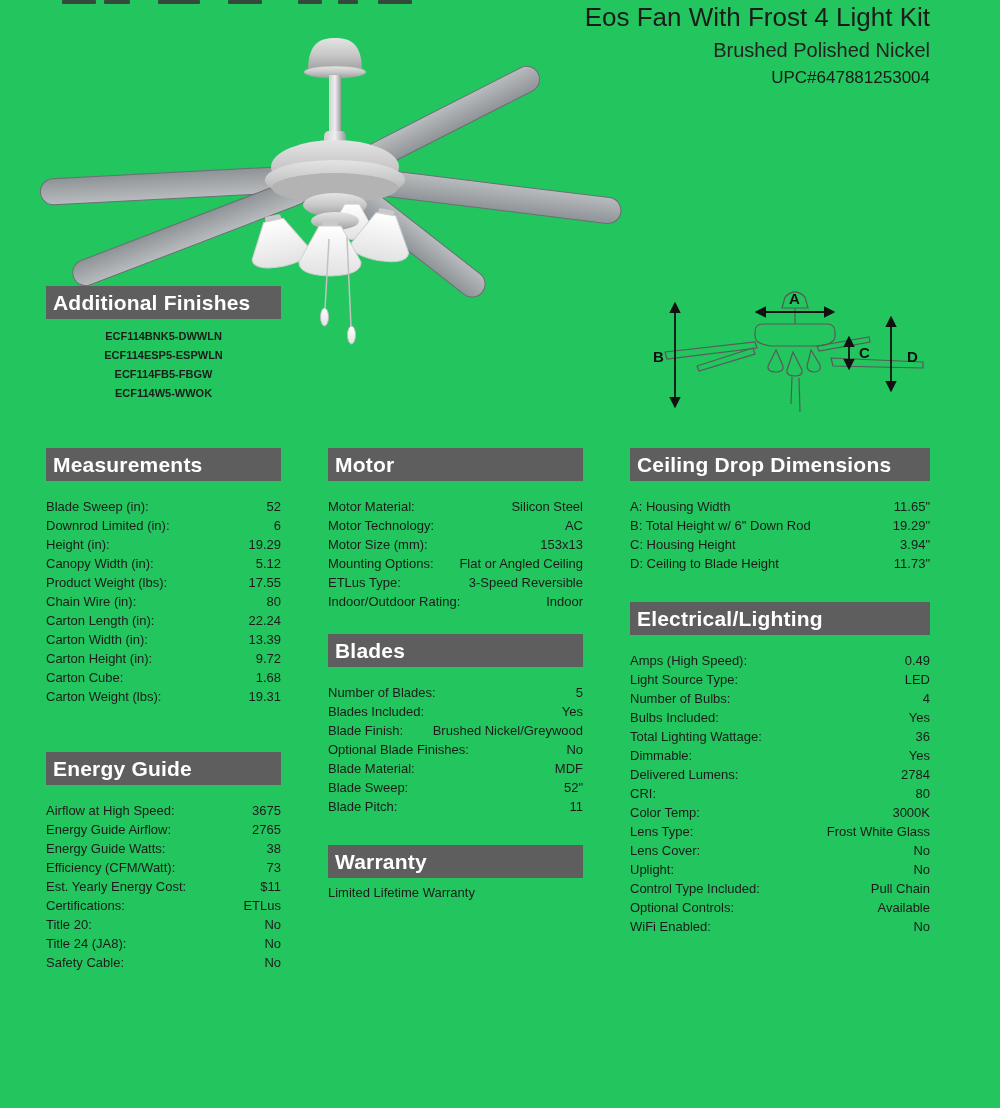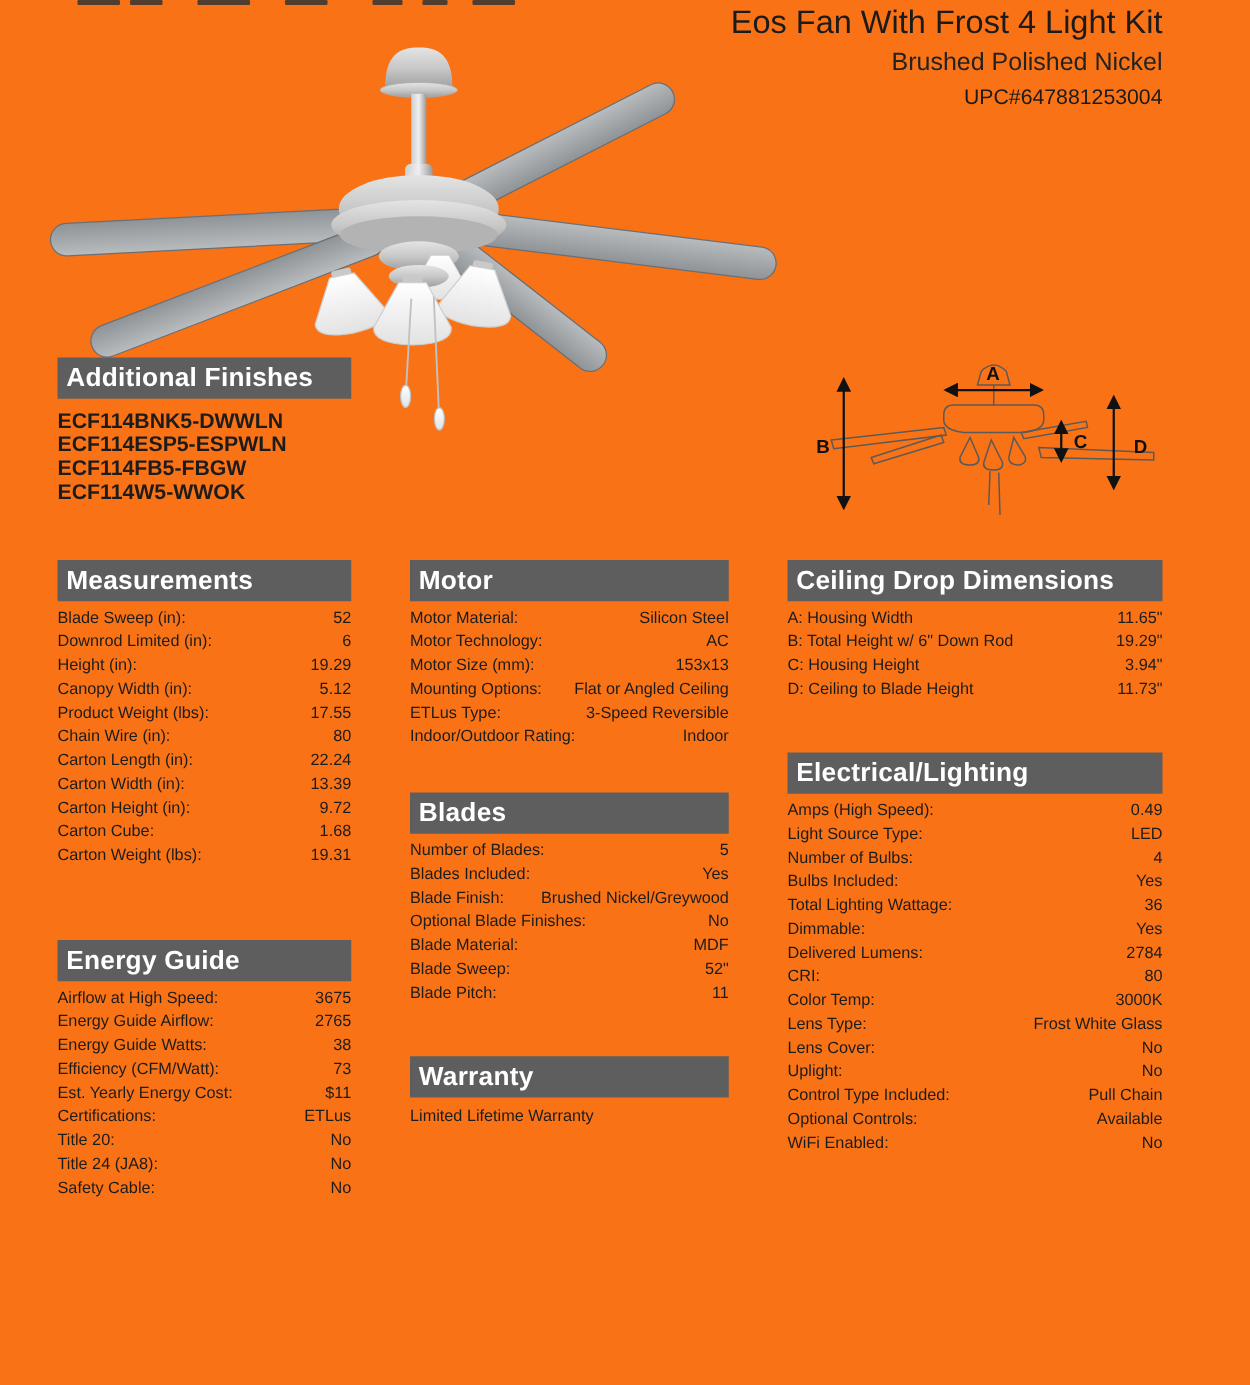--- a/index.html
+++ b/index.html
@@ -1,18 +1,18 @@
 <!DOCTYPE html>
 <html style="--bar-bg: #5e5e5e; --bar-fg: #ffffff; --ink: #1c1c1c;"><head>
 <meta charset="utf-8">
 <style>
   :root { --bar-bg:#5e5e5e; --bar-fg:#ffffff; --ink:#1c1c1c; }
   * { margin:0; padding:0; box-sizing:border-box; }
   body { background:#ffffff; font-family:"Liberation Sans", sans-serif; color:var(--ink); }
-  .page { position:relative; width:1000px; height:1108px; background:#f97316; overflow:hidden; }
+  .page { position:relative; width:1000px; height:1108px; background:#22c55e; overflow:hidden; }
 
   
   .frags { position:absolute; top:0; left:0; width:600px; height:6px; }
   .frag { position:absolute; top:0; height:4px; background:#343434; opacity:.85; border-radius:1px; }
   .frag:nth-child(1){left:62px;width:34px}
   .frag:nth-child(2){left:104px;width:26px}
   .frag:nth-child(3){left:158px;width:42px}
   .frag:nth-child(4){left:228px;width:34px}
   .frag:nth-child(5){left:298px;width:24px}
   .frag:nth-child(6){left:338px;width:20px}
@@ -21,36 +21,36 @@
   .prod-header { position:absolute; top:2px; right:70px; text-align:right; color:#1b1b1b; }
   .prod-title { font-size:26px; line-height:30px; }
   .prod-sub { font-size:20px; line-height:24px; margin-top:6px; color:#222; }
   .prod-upc { font-size:17px; line-height:20px; margin-top:6px; }
 
   .fan-photo { position:absolute; left:30px; top:25px; width:620px; height:330px; }
   .dim-diagram { position:absolute; left:635px; top:282px; width:310px; height:150px; }
 
   .section { position:absolute; }
   .bar { background:var(--bar-bg); color:var(--bar-fg); font-weight:bold; font-size:21px; height:33px; line-height:33px; padding-left:7px; letter-spacing:.2px; }
-  .rows { padding-top:5px; }
+  .rows { padding-top:18px; }
   .spec-row { display:flex; justify-content:space-between; align-items:baseline; height:19px; font-size:13px; }
   .spec-label { white-space:nowrap; }
   .spec-value { white-space:nowrap; text-align:right; }
 
   .sec-add-finishes { left:46px; top:286px; width:235px; }
   .sec-measurements { left:46px; top:448px; width:235px; }
   .sec-energy { left:46px; top:752px; width:235px; }
   .sec-motor { left:328px; top:448px; width:255px; }
   .sec-blades { left:328px; top:634px; width:255px; }
   .sec-warranty { left:328px; top:845px; width:255px; }
   .sec-ceiling { left:630px; top:448px; width:300px; }
   .sec-electrical { left:630px; top:602px; width:300px; }
 
   .finish-list { padding-top:8px; }
-  .finish-item { font-size:17px; font-weight:bold; line-height:19px; }
+  .finish-item { font-size:11px; font-weight:bold; line-height:19px;text-align:center; }
 
   .warranty-note { font-size:13px; padding-top:7px; }
 </style>
 <title>Eos Fan With Frost 4 Light Kit</title></head>
 <body>
 
 <div class="page">
 
   <div class="frags">
     <div class="frag"></div>

